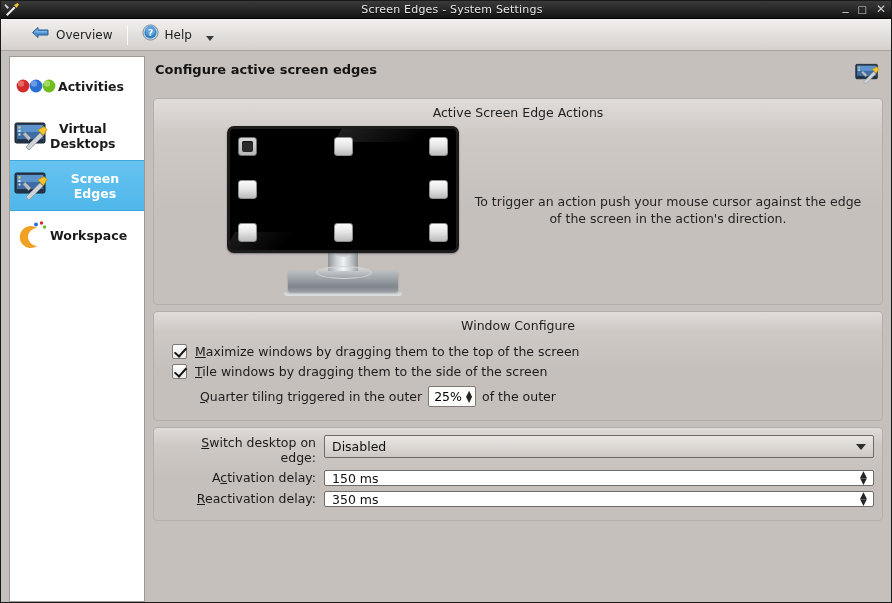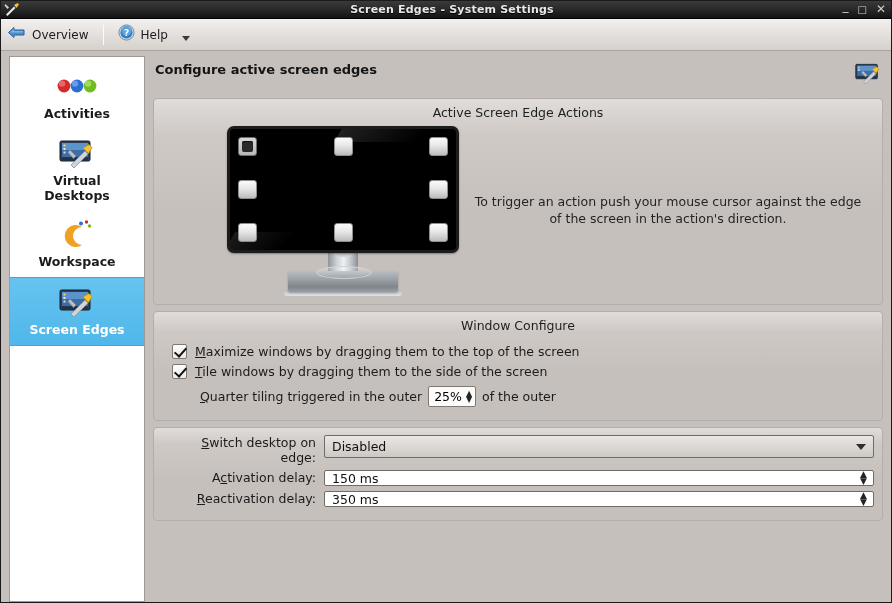--- a/index.html
+++ b/index.html
@@ -27,21 +27,21 @@
     position: relative;
     border-bottom: 1px solid #000;
   }
   .tb-icon {
     width: 18px; height: 18px; margin-left: 2px;
     position: relative; flex: 0 0 18px;
   }
   .tb-icon svg { display: block; }
   .tb-title {
     position: absolute; left: 0; right: 0; text-align: center;
-    font-size: 11px; font-weight: bold; color: #e8e8e8;
+    font-size: 11px; font-weight: normal; color: #e8e8e8;
     letter-spacing: .2px;
     text-shadow: 0 1px 0 #000;
     pointer-events: none;
     margin-left: 12px;
   }
   .tb-buttons {
     margin-left: auto; margin-right: 5px;
     display: flex; align-items: center; gap: 9px;
     position: relative; z-index: 2;
   }
@@ -53,21 +53,21 @@
   .tb-btn.min { font-size: 12px; position: relative; top: -3px; }
   .tb-btn.max { font-size: 10px; }
   .tb-btn.close { font-size: 12px; font-weight: bold; }
 
   
   .toolbar {
     height: 32px; flex: 0 0 32px;
     background: linear-gradient(to bottom, #f2f0ee 0%, #e2dedb 55%, #d6d1cd 100%);
     border-bottom: 1px solid #a9a39f;
     display: flex; align-items: center;
-    padding-left: 0;
+    padding-left: 24px;
   }
   .tool-item {
     display: flex; align-items: center; gap: 6px;
     padding: 2px 6px; border-radius: 3px;
     cursor: default;
   }
   .tool-label { font-size: 12px; color: #1c1c1c; }
   .tool-sep {
     width: 1px; height: 20px; margin: 0 8px;
     background: #b5afab; border-right: 1px solid #fcfbfa;
@@ -88,21 +88,21 @@
 
   
   .sidebar {
     width: 136px; flex: 0 0 136px;
     background: #ffffff;
     border: 1px solid #9e9995;
     margin: 5px 0 0 8px;
     padding-top: 5px;
   }
   .side-item {
-    display: flex; flex-direction: column; align-items: center;
+    display: flex; flex-direction: row; align-items: center;
     padding: 6px 4px 7px 4px;
     cursor: default;
   }
   .side-item.selected {
     background: linear-gradient(to bottom, #66c3f0 0%, #4fb7ea 100%);
     border-top: 1px solid #3ea7dd;
     border-bottom: 1px solid #3ea7dd;
   }
   .side-icon { height: 36px; display: flex; align-items: center; justify-content: center; }
   .side-label {
@@ -392,49 +392,49 @@
             <path d="M24 10 L30 6.5 L33 9.5 L29.5 15.5 Z" fill="#f5c32c" stroke="#b88f12" stroke-width=".8"></path>
             <path d="M11 12 L17 18 L14.5 20.5 L9 14.5 Z" fill="#b9c0c6" stroke="#7d858c" stroke-width=".8"></path>
           </svg>
         </div>
         <div class="side-label">
           <span>Virtual</span><br>
           <span>Desktops</span>
         </div>
       </div>
 
-      <div class="side-item">
-        <div class="side-icon">
-          <svg width="36" height="32" viewBox="0 0 36 32">
-            <path d="M23 9 A11 11 0 1 0 23 27 A8.5 8.5 0 1 1 23 9 Z" fill="#f0a022"></path>
-            <path d="M21 11 A9 9 0 0 0 12 18 A9 9 0 0 1 21 11 Z" fill="#f8c765" opacity=".8"></path>
-            <circle cx="22" cy="5.5" r="2" fill="#2a6ed3"></circle>
-            <circle cx="27.5" cy="4" r="1.7" fill="#d32a2a"></circle>
-            <circle cx="30.5" cy="8" r="1.7" fill="#6fbe1e"></circle>
-          </svg>
-        </div>
-        <div class="side-label">Workspace</div>
-      </div>
-
       <div class="side-item selected">
         <div class="side-icon">
           <svg width="36" height="30" viewBox="0 0 36 30">
             <rect x="1" y="3" width="30" height="20" rx="1.5" fill="#2d3d52" stroke="#16202c" stroke-width="1"></rect>
             <rect x="3" y="5" width="26" height="14" fill="#3f6da3"></rect>
             <rect x="3" y="5" width="26" height="7" fill="#5d93cc"></rect>
             <rect x="4.5" y="6.5" width="2" height="2" fill="#ffd24d"></rect>
             <rect x="4.5" y="10" width="2" height="2" fill="#ffffff" opacity=".8"></rect>
             <rect x="4.5" y="13.5" width="2" height="2" fill="#ffffff" opacity=".8"></rect>
             <rect x="3" y="19.5" width="26" height="3" fill="#20334a"></rect>
             <path d="M12 27 L26 13 L29 16 L15 30 Z" fill="#cfd4d8" stroke="#8d949b" stroke-width=".8"></path>
             <path d="M24 10 L30 6.5 L33 9.5 L29.5 15.5 Z" fill="#f5c32c" stroke="#b88f12" stroke-width=".8"></path>
             <path d="M11 12 L17 18 L14.5 20.5 L9 14.5 Z" fill="#b9c0c6" stroke="#7d858c" stroke-width=".8"></path>
           </svg>
         </div>
         <div class="side-label">Screen Edges</div>
+      </div>
+
+      <div class="side-item">
+        <div class="side-icon">
+          <svg width="36" height="32" viewBox="0 0 36 32">
+            <path d="M23 9 A11 11 0 1 0 23 27 A8.5 8.5 0 1 1 23 9 Z" fill="#f0a022"></path>
+            <path d="M21 11 A9 9 0 0 0 12 18 A9 9 0 0 1 21 11 Z" fill="#f8c765" opacity=".8"></path>
+            <circle cx="22" cy="5.5" r="2" fill="#2a6ed3"></circle>
+            <circle cx="27.5" cy="4" r="1.7" fill="#d32a2a"></circle>
+            <circle cx="30.5" cy="8" r="1.7" fill="#6fbe1e"></circle>
+          </svg>
+        </div>
+        <div class="side-label">Workspace</div>
       </div>
 
     </div>
 
     <div class="main">
 
       <div class="main-head">
         <div class="main-title">Configure active screen edges</div>
         <div class="head-icon">
           <svg width="26" height="22" viewBox="0 0 36 30">

